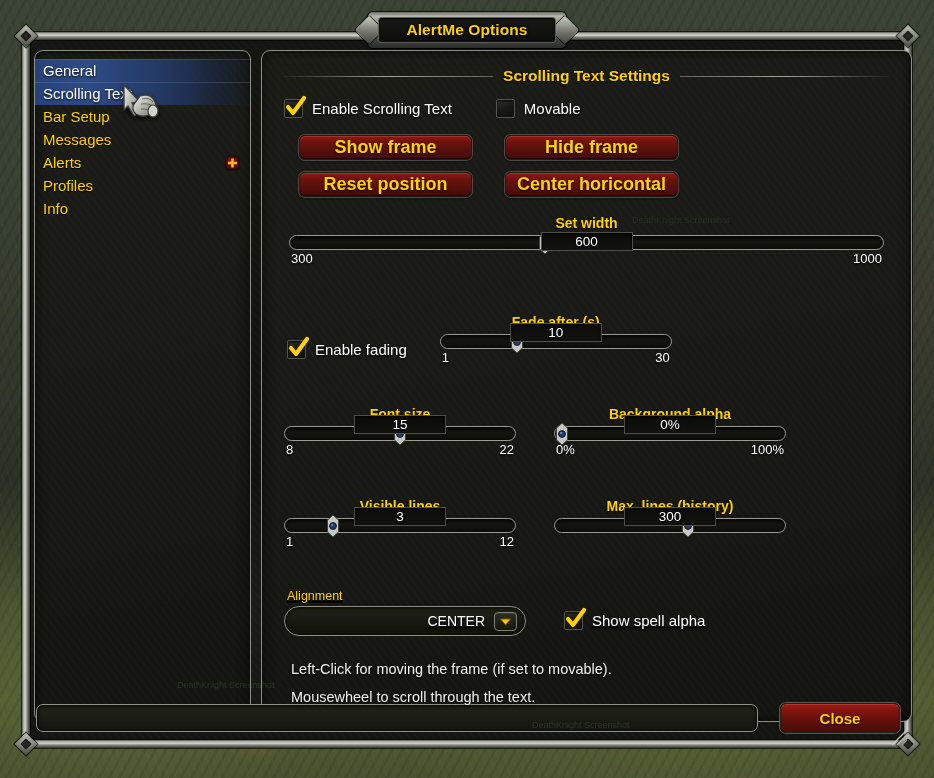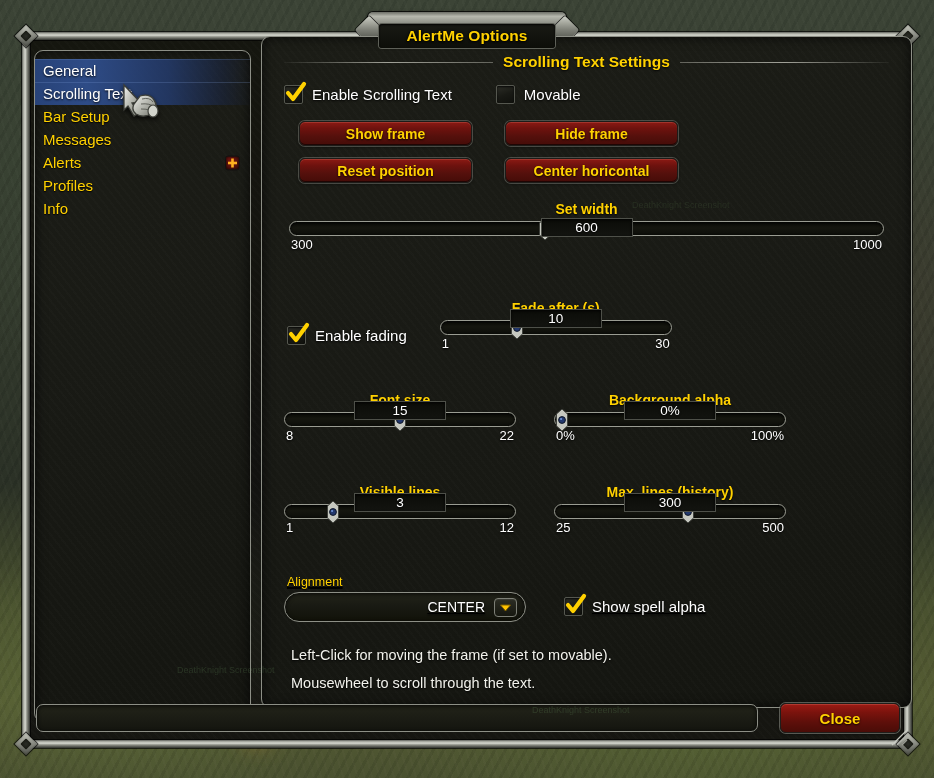--- a/index.html
+++ b/index.html
@@ -87,21 +87,21 @@
   #stud-br { right: 6px; bottom: 6px; }
 
   
   #title-plaque {
     position: absolute;
     left: 356px; top: 2px;
     width: 198px; height: 36px;
     background: linear-gradient(180deg,#6c6e66 0%,#b6b8ae 12%,#7b7d74 40%,#43453f 76%,#2a2c27 100%);
     border-radius: 5px;
     box-shadow: 0 0 0 1px rgba(0,0,0,.75), 0 2px 5px rgba(0,0,0,.6);
-    display: flex; align-items: flex-end; justify-content: center;
+    display: flex; align-items: center; justify-content: center;
   }
   #title-plaque::before, #title-plaque::after {
     content:"";
     position:absolute; top: 8px;
     width: 20px; height: 20px;
     background: linear-gradient(135deg,#cdcfc5,#7d7f76 50%,#3f413b);
     transform: rotate(45deg);
     box-shadow: 0 0 0 1px rgba(0,0,0,.7);
     border-radius: 2px;
   }
@@ -132,21 +132,21 @@
     box-shadow: inset 0 0 12px rgba(0,0,0,.75);
     overflow: hidden;
   }
   .inset-panel::after {
     content:""; position:absolute; inset:0;
     background-image: repeating-linear-gradient(52deg, rgba(255,255,255,.012) 0 2px, transparent 2px 6px);
     pointer-events:none;
   }
 
   #sidebar-panel { left: 22px;  top: 40px; width: 217px; height: 672px; }
-  #content-panel { left: 249px; top: 26px; width: 651px; height: 672px; }
+  #content-panel { left: 249px; top: 40px; width: 651px; height: 672px; }
 
   
   #sidebar-list {
     position: relative; z-index: 2;
     padding-top: 8px;
   }
   .nav-item {
     position: relative;
     height: 23px;
     display: flex; align-items: center;
@@ -263,21 +263,21 @@
     border: 1px solid #1d1b18;
     box-shadow:
       inset 0 1px 0 rgba(255,150,130,.22),
       inset 0 -1px 0 rgba(0,0,0,.55),
       0 0 0 1px rgba(140,142,132,.45),
       0 1px 3px rgba(0,0,0,.6);
     display: flex; align-items: center; justify-content: center;
     cursor: pointer;
   }
   .wow-btn span {
-    color: #ffd100; font-size: 14px; font-weight: bold;
+    color: #ffd100; font-size: 18px; font-weight: bold;
     text-shadow: 0 1px 2px rgba(0,0,0,.95);
     white-space: nowrap;
   }
 
   
   .slider-block { position: relative; }
   .slider-title {
     text-align: center;
     color: #ffd100; font-size: 14px; font-weight: bold;
     text-shadow: 0 1px 2px rgba(0,0,0,.95);
@@ -428,20 +428,21 @@
   }
 
   
   .watermark {
     position: absolute;
     font-size: 9px;
     color: rgba(120,170,110,.20);
     pointer-events: none;
     z-index: 1;
     white-space: nowrap;
+    margin-top: 15px;
   }
 </style>
 </head>
 <body>
 
 <div id="game-bg">
   <div class="bg-blob" style="left:660px;top:650px;width:40px;height:24px;background:rgba(230,150,60,.45);"></div>
   <div class="bg-blob" style="left:700px;top:660px;width:26px;height:18px;background:rgba(240,170,80,.40);"></div>
   <div class="bg-blob" style="left:240px;top:730px;width:34px;height:16px;background:rgba(220,140,50,.35);"></div>
 </div>
@@ -691,24 +692,20 @@
           <div class="slider-title">Max. lines (history)</div>
           <div class="slider-track">
             <span class="slider-thumb" style="left:58%">
               <svg width="13" height="22" viewBox="0 0 13 22">
                 <path d="M6.5 0 L12 5 L12 17 L6.5 22 L1 17 L1 5 Z" fill="#c6c8c0" stroke="#3f413b" stroke-width="1"></path>
                 <circle cx="6.5" cy="11" r="3.4" fill="#22386e" stroke="#101828" stroke-width="1"></circle>
                 <circle cx="5.6" cy="10" r="1.1" fill="#6f93d8"></circle>
               </svg>
             </span>
           </div>
-          <div class="slider-ends">
-            <span class="slider-min">25</span>
-            <span class="slider-max">500</span>
-          </div>
           <div class="slider-value-box">
             <span>300</span>
           </div>
         </div>
       </div>
 
       <div id="row-align">
         <div id="align-group">
           <div id="align-caption">Alignment</div>
           <div id="dropdown">

